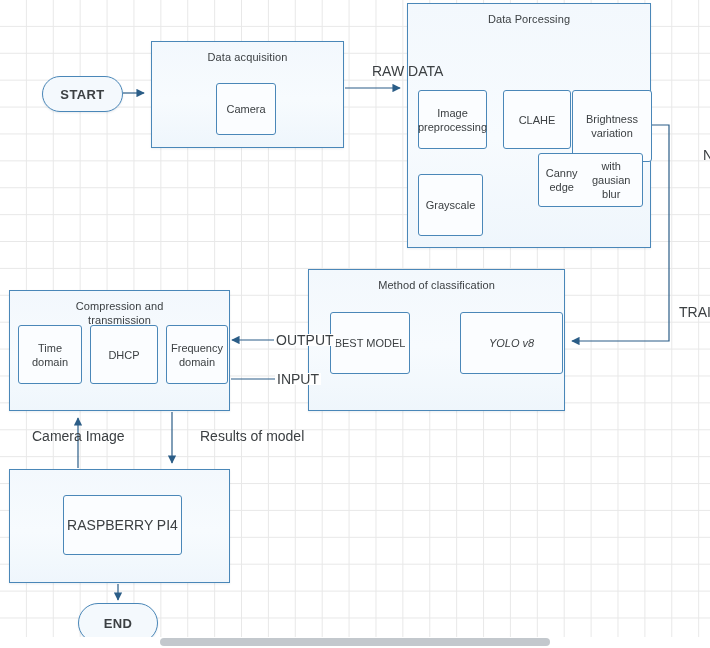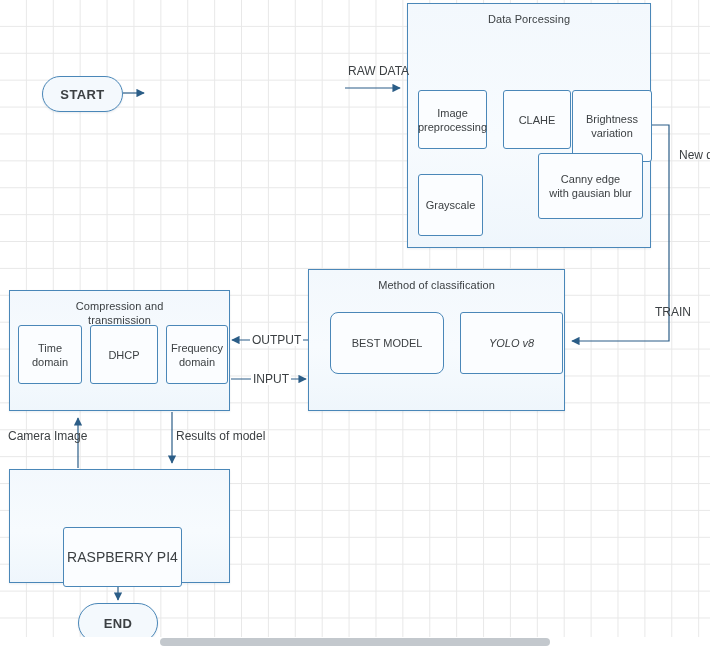--- a/index.html
+++ b/index.html
@@ -79,25 +79,26 @@
     align-items: center;
     justify-content: center;
     font-size: 13px;
     font-weight: bold;
     color: #3c4043;
     letter-spacing: .4px;
     box-shadow: 0 1px 2px rgba(60,90,120,0.12);
   }
   .edge-label {
     position: absolute;
-    font-size: 12px;
+    font-size: 14px;
     line-height: 12px;
     color: #3c4043;
     white-space: nowrap;
     background: transparent;
+    margin-left: 24px;
   }
   .edge-label.on-line {
     background: #ffffff;
     padding: 0 2px;
   }
   .flow-line {
     stroke: #2b5d87;
     stroke-width: 1.2;
     fill: none;
   }
@@ -113,21 +114,20 @@
     position: absolute;
     left: 160px;
     bottom: 2px;
     width: 390px;
     height: 8px;
     border-radius: 4px;
     background: #c3c8cd;
   }
   .big-label {
     font-size: 11px;
-    margin-top: 32px;
   }
 </style>
 </head>
 <body>
 
 <div id="canvas">
 
   <svg id="svg-layer" viewBox="0 0 710 648" xmlns="http://www.w3.org/2000/svg">
     <defs>
       <marker id="arrow" viewBox="0 0 10 10" refX="9" refY="5" markerWidth="7" markerHeight="7" orient="auto-start-reverse">
@@ -149,20 +149,26 @@
 
     <path class="flow-line" d="M 172 412 L 172 463" marker-end="url(#arrow)"></path>
 
     <path class="flow-line" d="M 118 584 L 118 600" marker-end="url(#arrow)"></path>
   </svg>
 
   <div class="terminator" style="left:42px; top:76px; width:81px; height:36px;">
     <span>START</span>
   </div>
 
+  <div class="node group-box" style="left:151px; top:41px; width:193px; height:107px;">
+    <div class="group-title">Data acquisition</div>
+    <div class="leaf-box" style="left:64px; top:41px; width:60px; height:52px;">
+      <span>Camera</span>
+    </div>
+  </div>
 
   <div class="node group-box" style="left:407px; top:3px; width:244px; height:245px;">
     <div class="group-title">Data Porcessing</div>
 
     <div class="leaf-box" style="left:10px; top:86px; width:69px; height:59px; flex-direction:column;">
       <span>Image</span>
       <span>preprocessing</span>
     </div>
 
     <div class="leaf-box" style="left:95px; top:86px; width:68px; height:59px;">
@@ -171,30 +177,30 @@
 
     <div class="leaf-box" style="left:164px; top:86px; width:80px; height:72px; flex-direction:column;">
       <span>Brightness</span>
       <span>variation</span>
     </div>
 
     <div class="leaf-box" style="left:10px; top:153px; width:65px; height:62px;margin-top:17px;">
       <span>Grayscale</span>
     </div>
 
-    <div class="leaf-box" style="left:130px; top:149px; width:105px; height:66px; flex-direction:column;">
+    <div class="leaf-box" style="left:130px; top:149px; width:105px; height:54px; ">
       <span>Canny edge</span>
       <span>with gausian blur</span>
     </div>
   </div>
 
   <div class="node group-box" style="left:308px; top:269px; width:257px; height:142px;">
     <div class="group-title">Method of classification</div>
 
-    <div class="leaf-box" style="left:21px; top:42px; width:114px; height:62px;border-radius:8px;">
+    <div class="leaf-box" style="left:21px; top:42px; width:80px; height:62px;">
       <span>BEST MODEL</span>
     </div>
 
     <div class="leaf-box" style="left:151px; top:42px; width:103px; height:62px;font-style:italic;">
       <span>YOLO v8</span>
     </div>
   </div>
 
   <div class="node group-box" style="left:9px; top:290px; width:221px; height:121px;">
     <div class="group-title">

